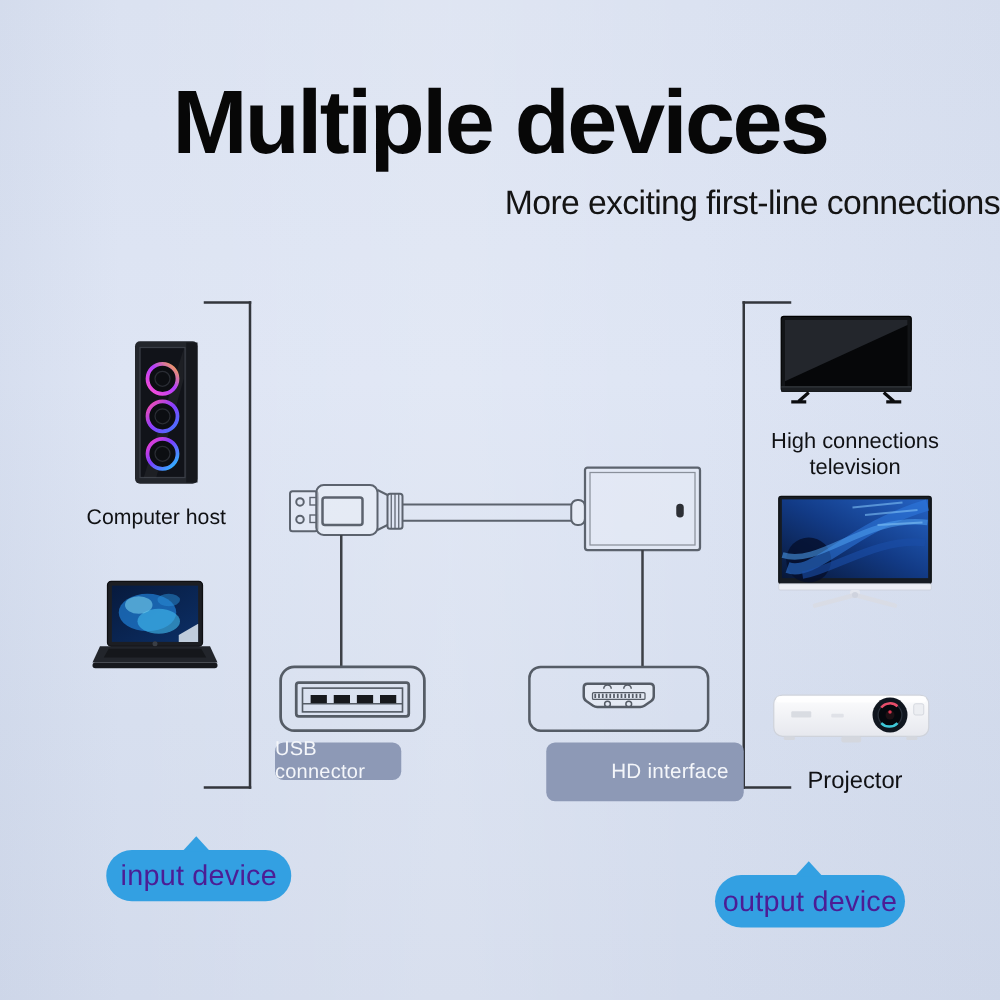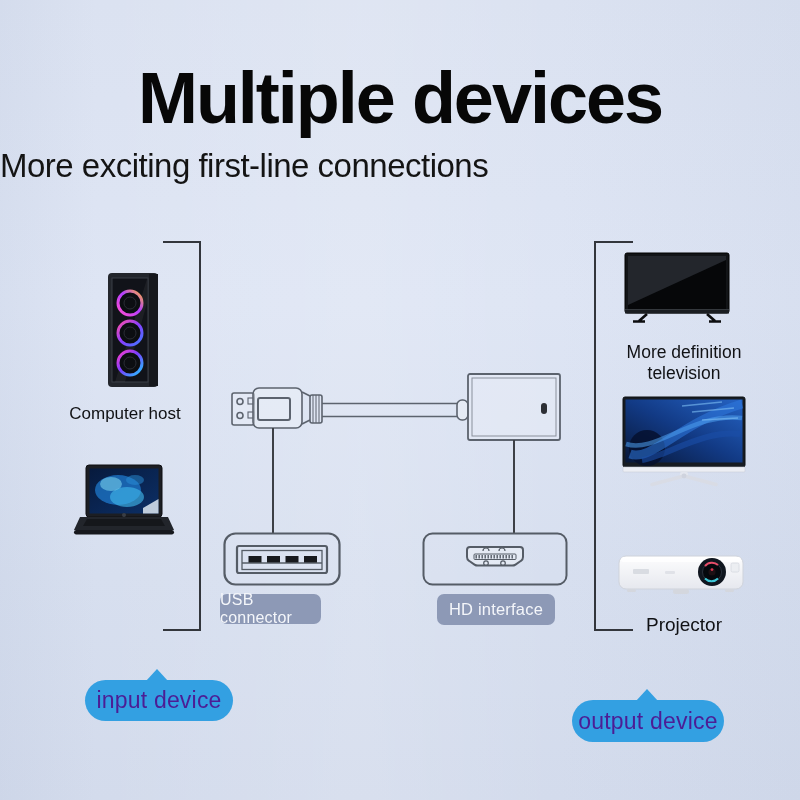--- a/index.html
+++ b/index.html
@@ -12,22 +12,22 @@
     content:"";position:absolute;inset:0;
     background:linear-gradient(90deg,rgba(180,192,216,.18) 0%,rgba(255,255,255,0) 12%,rgba(255,255,255,.12) 45%,rgba(255,255,255,0) 70%,rgba(180,192,216,.15) 100%);
     pointer-events:none;
   }
   .abs{position:absolute;}
   .title{
     left:0;top:30px;width:800px;text-align:center;
     font-size:72px;font-weight:700;letter-spacing:-2px;color:#070707;margin-top:27px;
   }
   .subtitle{
-    left:0;top:147px;width:800px;text-align:left;
-    font-size:33px;font-weight:400;letter-spacing:-.5px;color:#141414;
+    left:0;top:147px;width:800px;text-align:right;
+    font-size:27px;font-weight:400;letter-spacing:-.5px;color:#141414;
   }
   .dev-label{color:#101114;text-align:center;line-height:1.18;}
   .bracket{border-color:#33363c;border-style:solid;border-width:0;}
   .bracket-left{left:163px;top:241px;width:36px;height:386px;border-top-width:2px;border-right-width:2px;border-bottom-width:2px;}
   .bracket-right{left:594px;top:241px;width:37px;height:386px;border-top-width:2px;border-left-width:2px;border-bottom-width:2px;}
   .drop-line{width:2px;background:#3d4046;}
   .port-badge{
     background:#8d99b6;color:#f4f6fa;border-radius:7px;
     display:flex;align-items:center;justify-content:center;
     font-size:16px;letter-spacing:.2px;
@@ -150,34 +150,34 @@
     <svg width="146" height="54" viewBox="0 0 146 54" fill="none" stroke="#555c66">
       <rect x="1.5" y="1.5" width="143" height="51" rx="9" stroke-width="2"></rect>
       <path d="M48,15 H98 Q101,15 101,18 V25 Q101,27.5 99,28.8 L93.5,32.6 Q92,33.6 90.2,33.6 H55.8 Q54,33.6 52.5,32.6 L47,28.8 Q45,27.5 45,25 V18 Q45,15 48,15 Z" stroke-width="2" fill="#f5f7fb" fill-opacity=".4"></path>
       <rect x="52" y="22" width="42" height="5.5" rx="1" stroke-width="1"></rect>
       <path d="M53.5,24.7 H92.5" stroke-width="3.4" stroke-dasharray="1.4 1.6"></path>
       <path d="M61,19 a3,3 0 0 1 6,0 M77,19 a3,3 0 0 1 6,0" stroke-width="1.2"></path>
       <circle cx="64" cy="31.2" r="2.3" stroke-width="1.2"></circle>
       <circle cx="81" cy="31.2" r="2.3" stroke-width="1.2"></circle>
     </svg>
   </div>
-  <div class="abs port-badge" style="left:437px;top:594px;width:118px;height:31px;font-size:16.5px;">HD interface</div>
+  <div class="abs port-badge" style="left:437px;top:594px;width:118px;height:47px;font-size:16.5px;padding-left:40px;">HD interface</div>
 
   <div class="abs" style="left:624px;top:252px;">
     <svg width="106" height="72" viewBox="0 0 106 72">
       <rect x="1" y="1" width="104" height="60" rx="2" fill="#121417" stroke="#000" stroke-width="1"></rect>
       <rect x="4" y="4" width="98" height="53" fill="#060709"></rect>
       <polygon points="4,4 102,4 102,8 4,53" fill="#23262c"></polygon>
       <rect x="1" y="57.5" width="104" height="4" fill="#1b1e22"></rect>
       <path d="M1,57.5 H105" stroke="#3c4046" stroke-width="0.8"></path>
       <path d="M23,62 L15,69 M9,69.5 H21" stroke="#0c0d0f" stroke-width="2.6"></path>
       <path d="M83,62 L91,69 M85,69.5 H97" stroke="#0c0d0f" stroke-width="2.6"></path>
     </svg>
   </div>
-  <div class="abs dev-label" style="left:604px;top:342px;width:160px;font-size:17.5px;">More definition television</div>
+  <div class="abs dev-label" style="left:604px;top:342px;width:160px;font-size:17.5px;">High connections television</div>
 
   <div class="abs" style="left:622px;top:396px;">
     <svg width="124" height="92" viewBox="0 0 124 92">
       <defs>
         <linearGradient id="monbg" x1="0" y1="1" x2="1" y2="0">
           <stop offset="0" stop-color="#081737"></stop>
             <stop offset=".5" stop-color="#123a85"></stop>
             <stop offset="1" stop-color="#2563c4"></stop>
         </linearGradient>
       </defs>

